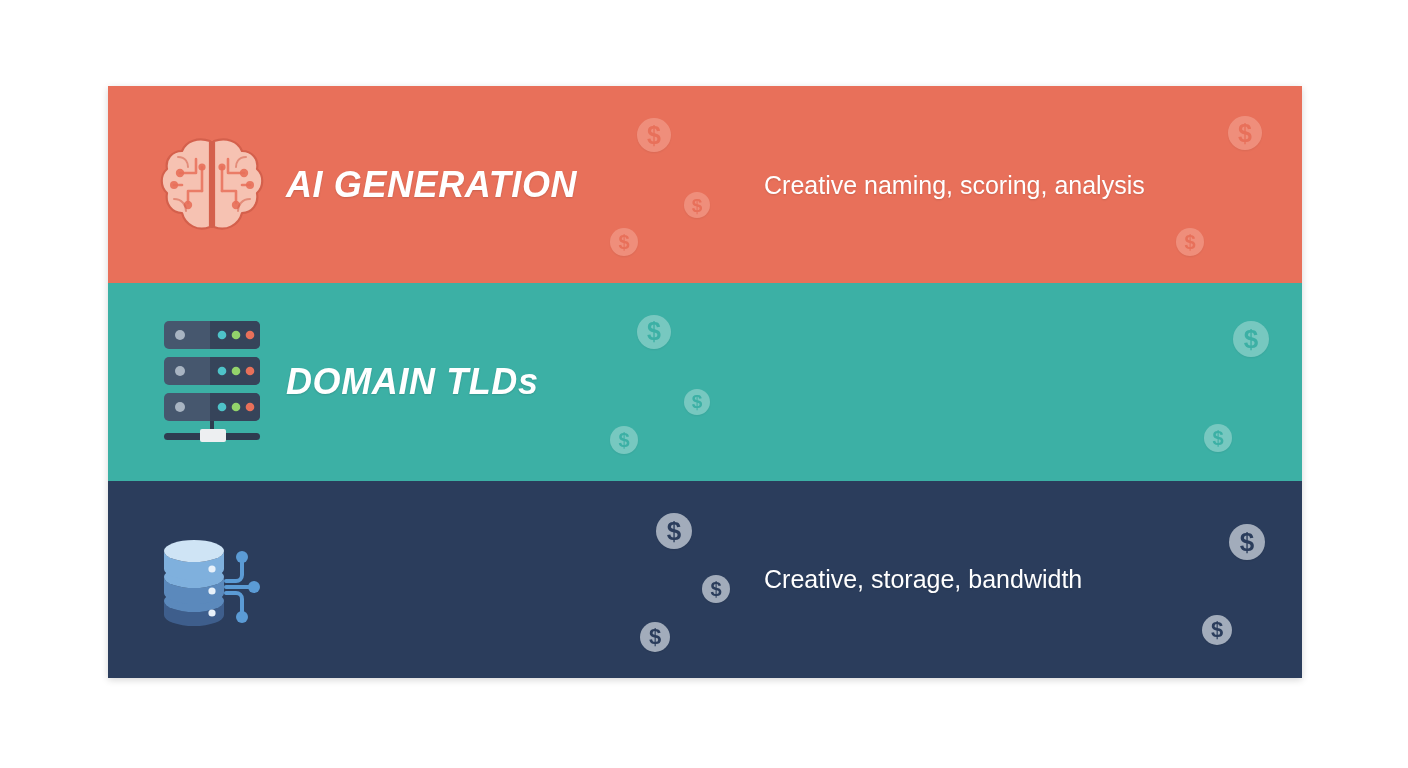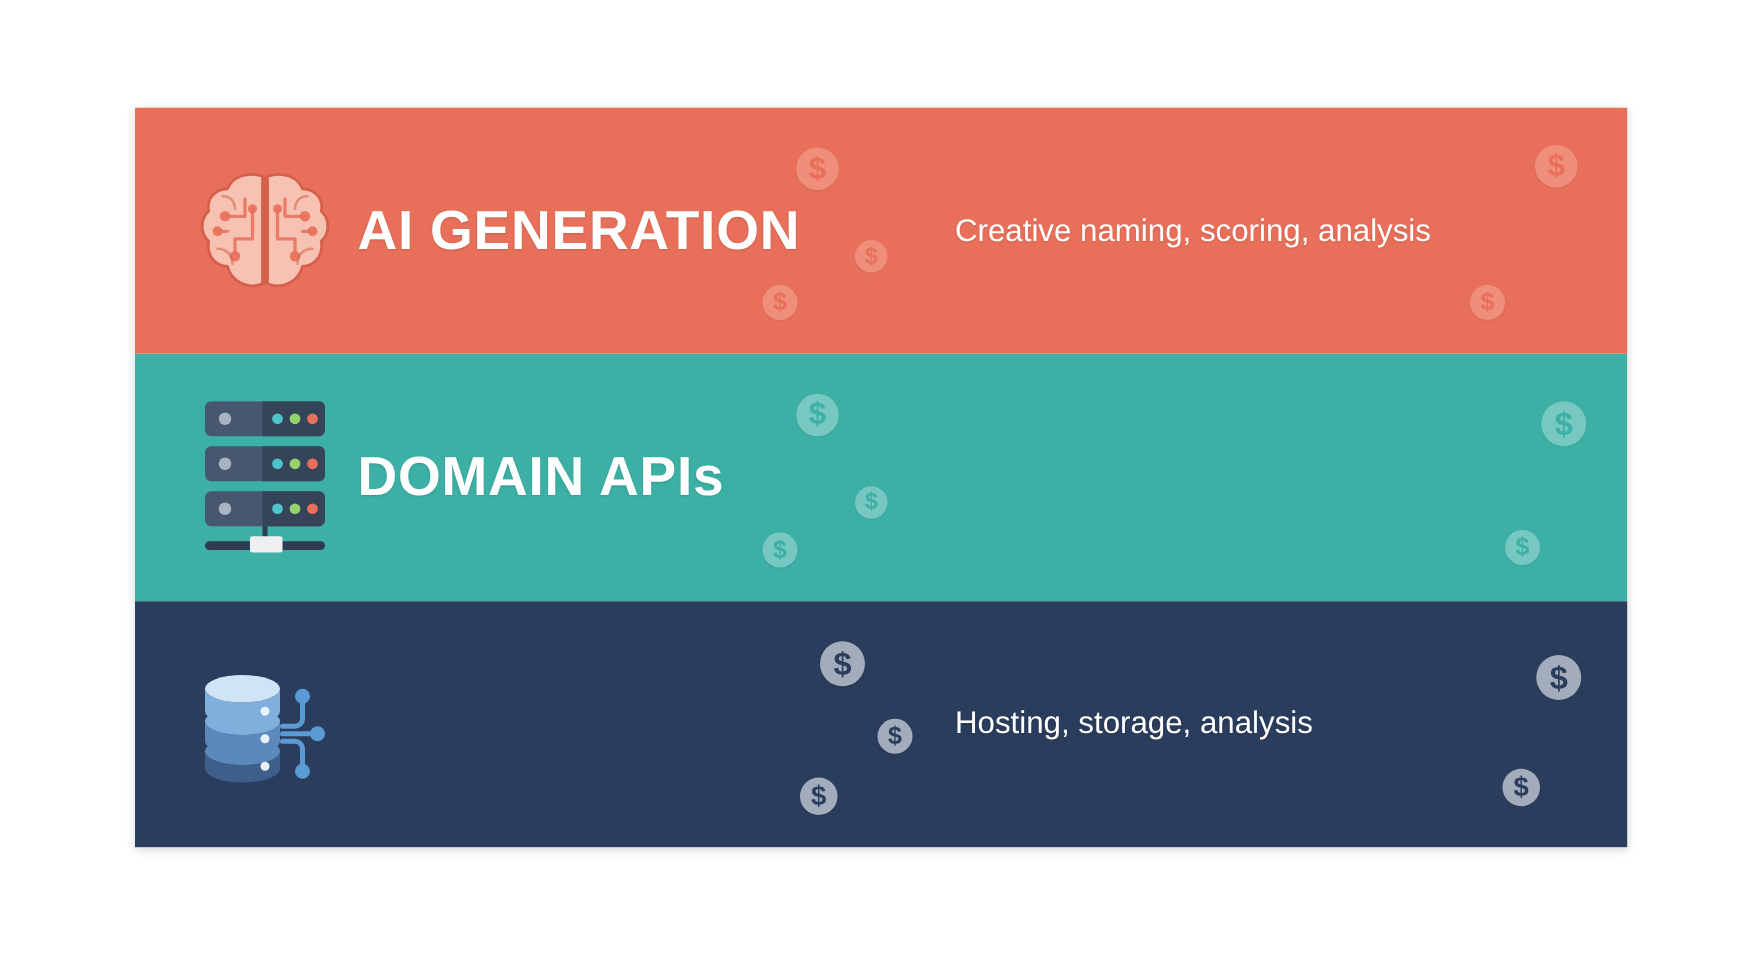--- a/index.html
+++ b/index.html
@@ -59,25 +59,26 @@
     align-items: center;
     justify-content: center;
   }
 
   .title {
     position: absolute;
     left: 178px;
     top: 50%;
     transform: translateY(-50%);
     color: #ffffff;
-    font-size: 44px;
+    font-size: 36px;
     font-weight: bold;
     letter-spacing: 0.6px;
     white-space: nowrap;
     text-shadow: 0 1px 2px rgba(0,0,0,0.14);
+    font-style: italic;
   }
 
   .subtitle {
     position: absolute;
     left: 656px;
     top: 50%;
     transform: translateY(-50%);
     color: #ffffff;
     font-size: 25px;
     font-weight: normal;
@@ -165,21 +166,21 @@
       <path d="M48 72 H93 a5 5 0 0 1 5 5 v18 a5 5 0 0 1 -5 5 H48 Z" fill="#36445A"></path>
       <circle cx="18" cy="86" r="5" fill="#A8B4C2"></circle>
       <circle cx="60" cy="86" r="4.3" fill="#4EC3C9"></circle>
       <circle cx="74" cy="86" r="4.3" fill="#93D36B"></circle>
       <circle cx="88" cy="86" r="4.3" fill="#E8705A"></circle>
     <rect x="48" y="100" width="4" height="14" fill="#2E3C50"></rect>
     <rect x="2" y="112" width="96" height="7" rx="3.5" fill="#2E3C50"></rect>
     <rect x="38" y="108" width="26" height="13" rx="2" fill="#EDEFF1"></rect>
   </svg>
       </div>
-      <div class="title">DOMAIN APIs</div>
+      <div class="title">DOMAIN TLDs</div>
     </div>
     <div class="band band-3" style="background: rgb(43, 61, 92);">
       <div class="coin-layer">
         <div class="coin" style="left: 548px; top: 32.3333px; width: 36px; height: 36px; background: rgb(183, 192, 204); opacity: 0.85; color: rgb(43, 61, 92); font-size: 26px; box-shadow: rgba(0, 0, 0, 0.1) 0px 1px 2px;">$</div>
         <div class="coin" style="left: 594px; top: 94.3333px; width: 28px; height: 28px; background: rgb(183, 192, 204); opacity: 0.85; color: rgb(43, 61, 92); font-size: 20px; box-shadow: rgba(0, 0, 0, 0.1) 0px 1px 2px;">$</div>
         <div class="coin" style="left: 532px; top: 141.333px; width: 30px; height: 30px; background: rgb(183, 192, 204); opacity: 0.85; color: rgb(43, 61, 92); font-size: 22px; box-shadow: rgba(0, 0, 0, 0.1) 0px 1px 2px;">$</div>
         <div class="coin" style="left: 1121px; top: 43.3333px; width: 36px; height: 36px; background: rgb(183, 192, 204); opacity: 0.85; color: rgb(43, 61, 92); font-size: 26px; box-shadow: rgba(0, 0, 0, 0.1) 0px 1px 2px;">$</div>
         <div class="coin" style="left: 1094px; top: 134.333px; width: 30px; height: 30px; background: rgb(183, 192, 204); opacity: 0.85; color: rgb(43, 61, 92); font-size: 22px; box-shadow: rgba(0, 0, 0, 0.1) 0px 1px 2px;">$</div>
       </div>
       <div class="icon-wrap">
@@ -200,15 +201,15 @@
         <path d="M70 68 H80 a6 6 0 0 1 6 6 V88"></path>
       </g>
       <g fill="#5B9BD5">
         <circle cx="86" cy="32" r="6"></circle>
         <circle cx="98" cy="62" r="6"></circle>
         <circle cx="86" cy="92" r="6"></circle>
       </g>
     </g>
   </svg>
       </div>
-      <div class="subtitle">Hosting, storage, analysis</div>
+      <div class="subtitle">Creative, storage, bandwidth</div>
     </div>
   </div>
 
 </body></html>

